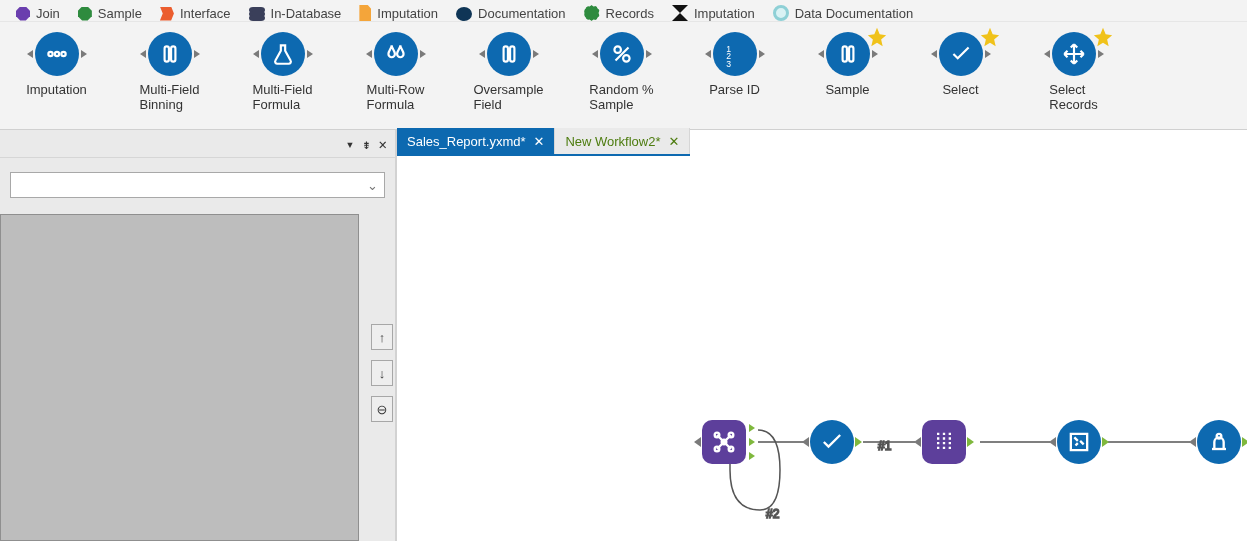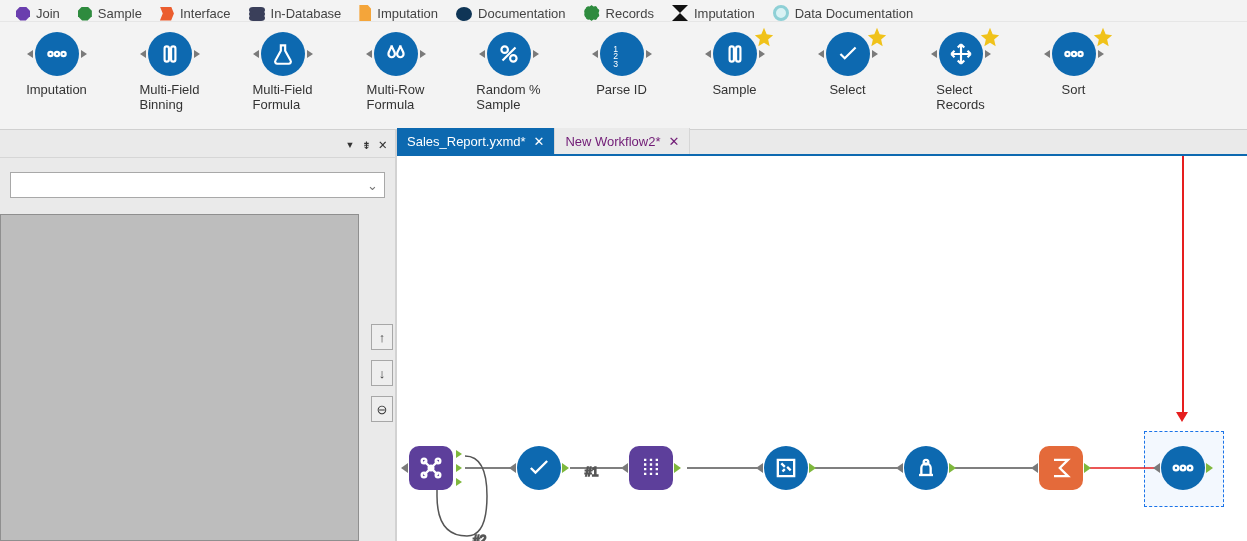--- a/index.html
+++ b/index.html
@@ -40,23 +40,23 @@
 .main{display:flex;height:calc(541px - 22px - 108px)}
 .left-pane{width:397px;background:#eaeaea;border-right:2px solid #d2d2d2;display:flex;flex-direction:column}
 .pane-header{height:28px;display:flex;align-items:center;justify-content:flex-end;gap:4px;padding:0 6px;background:#eaeaea;border-bottom:1px solid #d6d6d6}
 .pane-header span{font-family:monospace;font-size:14px;color:#333;cursor:pointer;padding:0 2px}
 .config-bar{margin:14px 10px 6px 10px;height:26px;border:1px solid #a8a8a8;background:#fff;display:flex;align-items:center;justify-content:flex-end;padding-right:6px;color:#777}
 .config-body{margin:10px 10px 0 0;flex:1;background:#bdbdbd;border:1px solid #8f8f8f}
 .mid-gutter{width:26px;background:#eaeaea;display:flex;flex-direction:column;align-items:center;gap:10px;padding-top:120px}
 .gut-btn{width:22px;height:26px;border:1px solid #a7a7a7;background:#eee;display:flex;align-items:center;justify-content:center;color:#333;cursor:pointer;user-select:none}
 
 
-.canvas-wrap{flex:1;display:flex;flex-direction:column;background:#fff;position:relative}
+.canvas-wrap{flex:1;display:flex;background:#fff;position:relative}
 .tab-row{height:26px;background:#eaeaea;border-bottom:2px solid #0d69b0;display:flex;align-items:flex-end}
-.tab{height:26px;display:flex;align-items:center;gap:8px;padding:0 10px;background:#eaeaea;color:#701a75;border-right:1px solid #d6d6d6;cursor:pointer}
+.tab{height:26px;display:flex;align-items:center;gap:8px;padding:0 10px;background:#eaeaea;color:#4d7c0f;border-right:1px solid #d6d6d6;cursor:pointer}
 .tab.active{background:#0d69b0;color:#fff}
 .tab-close{font-size:13px;cursor:pointer}
 
 
 .canvas{flex:1;position:relative;background:#fff}
 .node{position:absolute;width:48px;height:48px;display:flex;align-items:center;justify-content:center}
 .node-box{width:44px;height:44px;border-radius:10px;display:flex;align-items:center;justify-content:center;position:relative}
 .node-box.purple{background:#5d3f9b}
 .node-box.blue{background:#0d69b0;border-radius:50%}
 .node-box.orange{background:#e46a3a}
@@ -148,20 +148,29 @@
       <div class="tool-circle">
         <svg class="glyph" viewBox="0 0 24 24">
           <path d="M8 4c0 3-3 5-3 8a3 3 0 006 0c0-3-3-5-3-8zM16 4c0 3-3 5-3 8a3 3 0 006 0c0-3-3-5-3-8z"></path>
         </svg>
       </div>
       <div class="tool-label">Multi-Row<br>Formula</div>
     </div>
     <div class="tool">
       <div class="tool-circle">
         <svg class="glyph" viewBox="0 0 24 24">
+          <rect x="7" y="5" width="4" height="14" rx="2"></rect>
+          <rect x="13" y="5" width="4" height="14" rx="2"></rect>
+        </svg>
+      </div>
+      <div class="tool-label">Oversample<br>Field</div>
+    </div>
+    <div class="tool">
+      <div class="tool-circle">
+        <svg class="glyph" viewBox="0 0 24 24">
           <circle cx="8" cy="8" r="3"></circle>
           <circle cx="16" cy="16" r="3"></circle>
           <path d="M18 6L6 18"></path>
         </svg>
       </div>
       <div class="tool-label">Random %<br>Sample</div>
     </div>
     <div class="tool">
       <div class="tool-circle">
         <svg class="glyph" viewBox="0 0 24 24">
@@ -204,35 +213,20 @@
         <svg class="star" viewBox="0 0 24 24">
           <path fill="#f0c21a" d="M12 2l2.9 6.9L22 10l-5.5 4.8L18.2 22 12 18.3 5.8 22l1.7-7.2L2 10l7.1-1.1z"></path>
         </svg>
       </span>
       <div class="tool-circle">
         <svg class="glyph" viewBox="0 0 24 24">
           <path d="M12 3v18M3 12h18M12 3l-3 3M12 3l3 3M12 21l-3-3M12 21l3-3M3 12l3-3M3 12l3 3M21 12l-3-3M21 12l-3 3"></path>
         </svg>
       </div>
       <div class="tool-label">Select<br>Records</div>
-    </div>
-    <div class="tool">
-      <span class="fav">
-        <svg class="star" viewBox="0 0 24 24">
-          <path fill="#f0c21a" d="M12 2l2.9 6.9L22 10l-5.5 4.8L18.2 22 12 18.3 5.8 22l1.7-7.2L2 10l7.1-1.1z"></path>
-        </svg>
-      </span>
-      <div class="tool-circle">
-        <svg class="glyph" viewBox="0 0 24 24">
-          <circle cx="6" cy="12" r="2"></circle>
-          <circle cx="12" cy="12" r="2"></circle>
-          <circle cx="18" cy="12" r="2"></circle>
-        </svg>
-      </div>
-      <div class="tool-label">Sort</div>
     </div>
   </div>
 
 <div class="main">
 
   <div class="left-pane">
     <div class="pane-header">
       <span>▾</span>
       <span>⇟</span>
       <span>✕</span>

